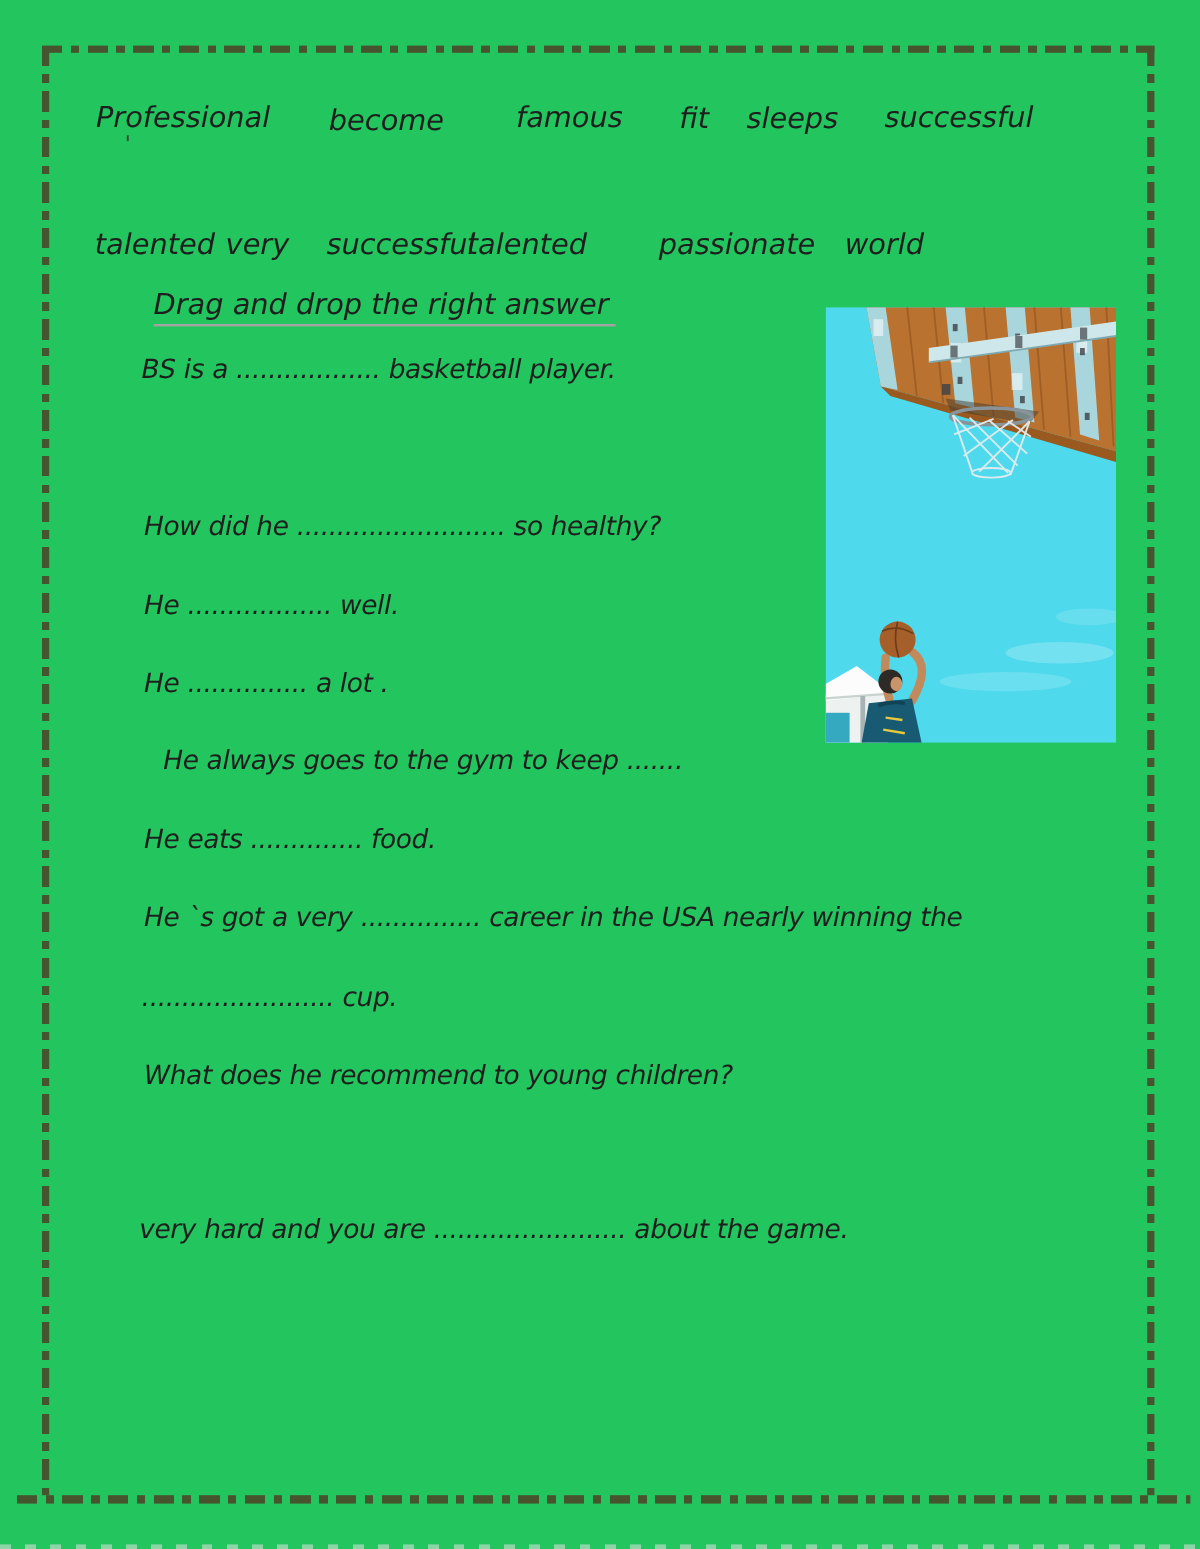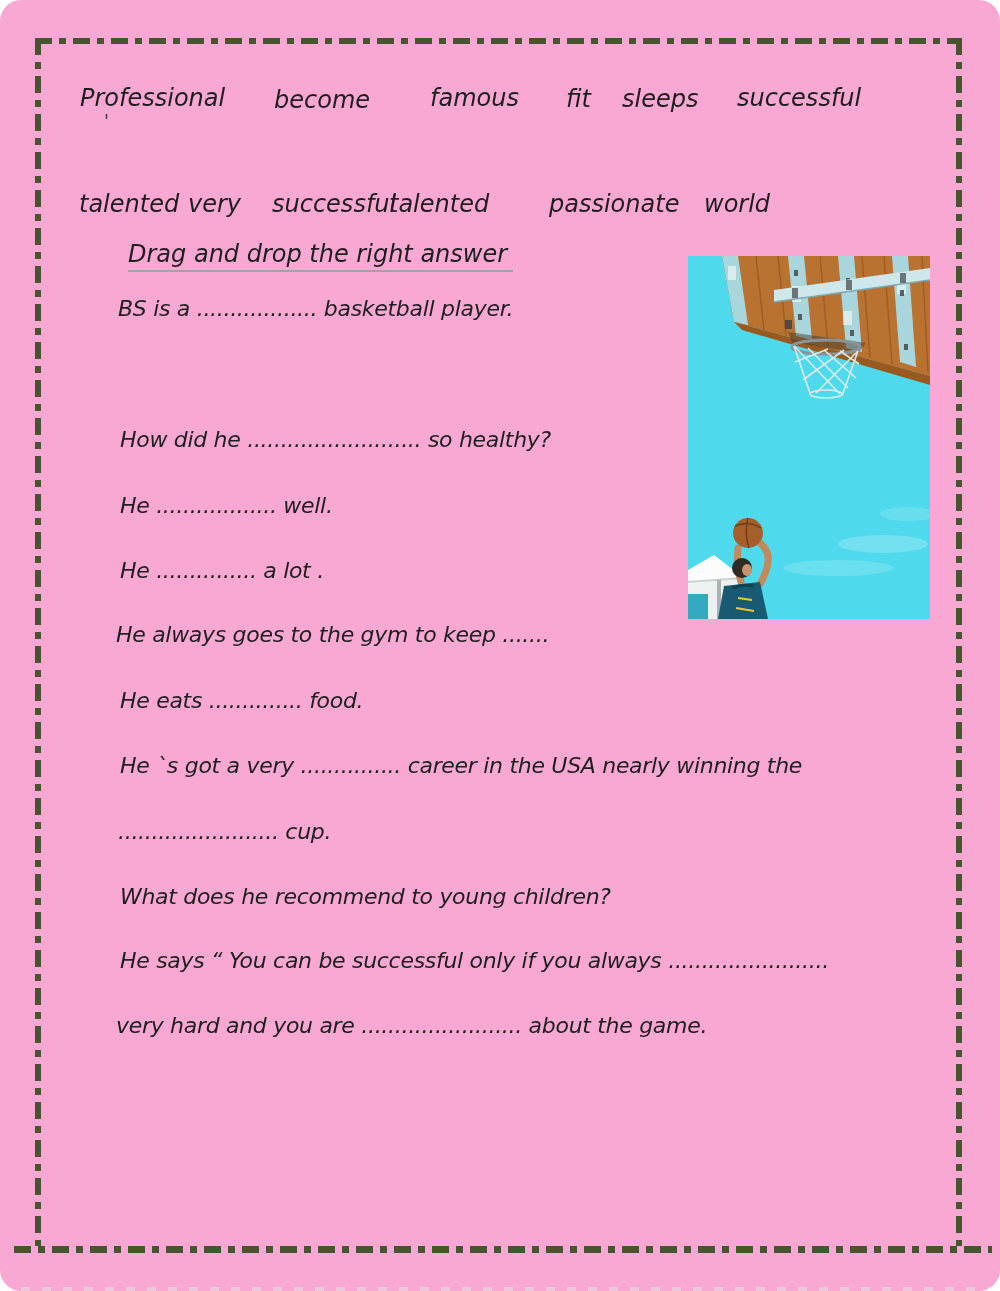--- a/index.html
+++ b/index.html
@@ -1,24 +1,23 @@
 <!DOCTYPE html>
 <html><head>
 <meta charset="utf-8">
 <style>
   html,body{margin:0;padding:0;background:#ffffff;}
   .page{
     position:relative;
     width:1000px;height:1291px;
-    background:#f9a8d4;
+    background:#22c55e;
     overflow:hidden;
     font-family:"DejaVu Sans", sans-serif;
     font-style:italic;
     color:#1e1e1e;
-    border-radius:21px;
   }
   
   .b-top,.b-bottom{
     position:absolute;height:6px;
     background:repeating-linear-gradient(90deg,
       #47552e 0 17px, transparent 17px 24px,
       #47552e 24px 31px, transparent 31px 38px);
   }
   .b-left,.b-right{
     position:absolute;width:6px;
@@ -75,26 +74,25 @@
   <span class="wb-word" style="left:389px;top:190px">talented</span>
   <span class="wb-word" style="left:549px;top:190px">passionate</span>
   <span class="wb-word" style="left:704px;top:190px">world</span>
 
   <div class="heading">Drag and drop the right answer</div>
 
   <div class="line" style="left:118px;top:296px">BS  is a .................. basketball  player.</div>
   <div class="line" style="left:120px;top:427px">How did he .......................... so healthy?</div>
   <div class="line" style="left:120px;top:493px">He .................. well.</div>
   <div class="line" style="left:120px;top:558px">He ...............  a lot .</div>
-  <div class="line" style="left:116px;top:622px">He always  goes to the gym to keep .......</div>
+  <div class="line" style="left:136px;top:622px">He always  goes to the gym to keep .......</div>
   <div class="line" style="left:120px;top:688px">He eats .............. food.</div>
   <div class="line" style="left:120px;top:753px">He `s got a very  ...............  career in the USA nearly winning the</div>
   <div class="line" style="left:118px;top:819px">........................ cup.</div>
   <div class="line" style="left:120px;top:884px">What does he recommend to young children?</div>
-  <div class="line" style="left:120px;top:948px">He says “ You can be successful only if you always ........................</div>
   <div class="line" style="left:116px;top:1013px">very hard and you are ........................ about the game.</div>
 
   <div class="photo">
     <svg width="242" height="363" viewBox="0 0 242 363" xmlns="http://www.w3.org/2000/svg">
       <rect width="242" height="363" fill="#4ed9ec"></rect>
       <ellipse cx="195" cy="288" rx="45" ry="9" fill="#ffffff" opacity="0.22"></ellipse>
       <ellipse cx="150" cy="312" rx="55" ry="8" fill="#ffffff" opacity="0.16"></ellipse>
       <ellipse cx="220" cy="258" rx="28" ry="7" fill="#ffffff" opacity="0.14"></ellipse>
 
       <polygon points="34,0 242,0 242,120 46,66" fill="#b9722f"></polygon>

